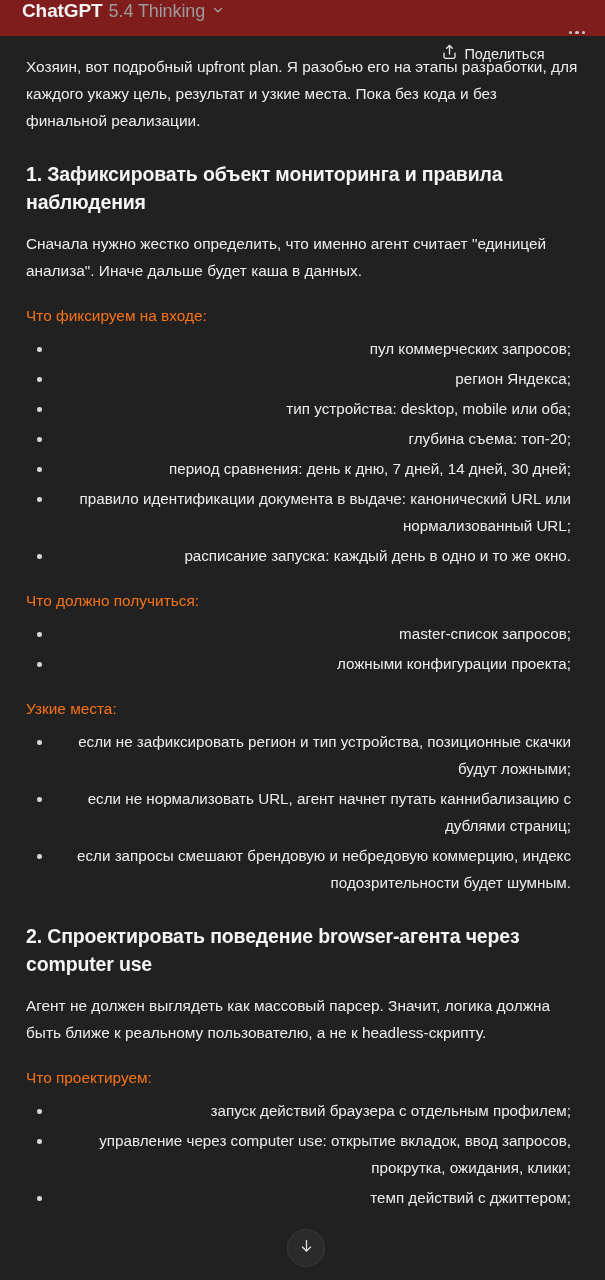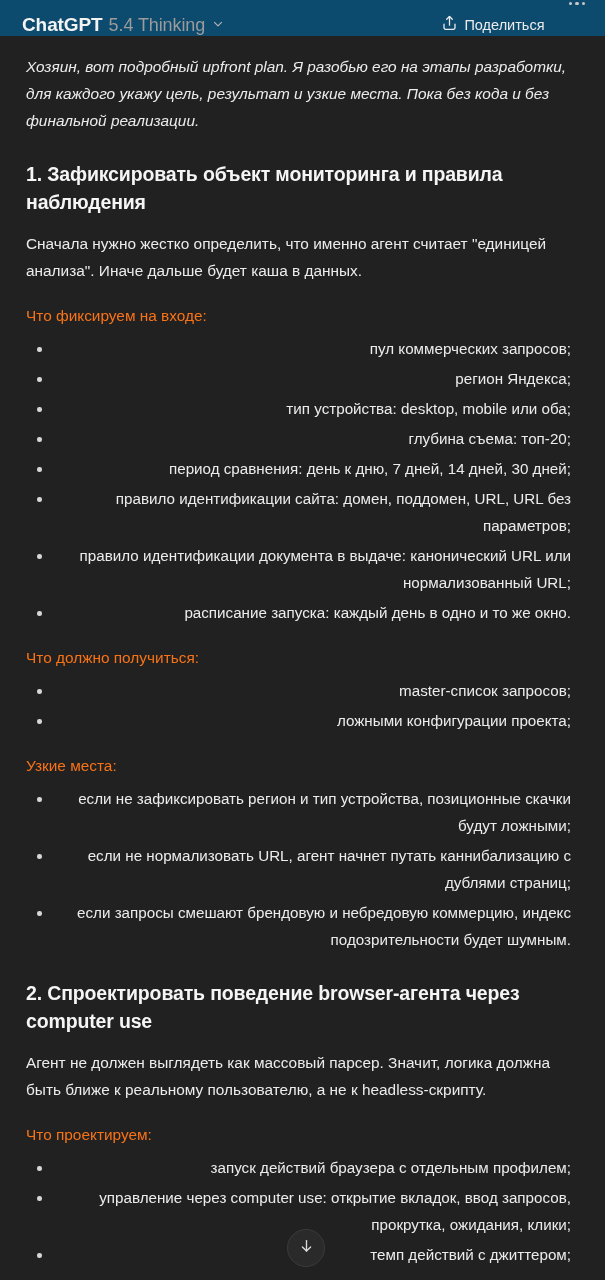--- a/index.html
+++ b/index.html
@@ -16,23 +16,23 @@
     color: #ececec;
     -webkit-font-smoothing: antialiased;
   }
 
   
   .app-header {
     position: absolute;
     top: 0; left: 0;
     width: 605px;
     height: 36px;
-    background: #0c4a6e;
-    display: flex;
-    align-items: flex-end;
+    background: #7f1d1d;
+    display: flex;
+    align-items: flex-start;
     padding: 0 12px 0 22px;
     z-index: 20;
   }
 
   .title-group {
     display: flex;
     align-items: baseline;
     gap: 6px;
     cursor: pointer;
   }
@@ -128,21 +128,21 @@
   }
 
   p.para {
     font-size: 15.4px;
     line-height: 27px;
     color: #ececec;
     margin: 14px 0 0 0;
     max-width: 556px;
   }
 
-  p.para:first-child { margin-top: 12px; font-style: italic; }
+  p.para:first-child { margin-top: 12px; }
 
   h2.section {
     font-size: 19.5px;
     font-weight: bold;
     color: #f5f5f5;
     line-height: 28px;
     margin: 26px 0 6px 0;
     letter-spacing: -0.15px;
   }
 
@@ -244,21 +244,20 @@
   <h2 class="section">1. Зафиксировать объект мониторинга и правила наблюдения</h2>
   <p class="para">Сначала нужно жестко определить, что именно агент считает "единицей анализа". Иначе дальше будет каша в данных.</p>
 
   <p class="lead-in">Что фиксируем на входе:</p>
   <ul class="bullets">
     <li>пул коммерческих запросов;</li>
     <li>регион Яндекса;</li>
     <li>тип устройства: desktop, mobile или оба;</li>
     <li>глубина съема: топ-20;</li>
     <li>период сравнения: день к дню, 7 дней, 14 дней, 30 дней;</li>
-    <li>правило идентификации сайта: домен, поддомен, URL, URL без параметров;</li>
     <li>правило идентификации документа в выдаче: канонический URL или нормализованный URL;</li>
     <li>расписание запуска: каждый день в одно и то же окно.</li>
   </ul>
 
   <p class="lead-in">Что должно получиться:</p>
   <ul class="bullets">
     <li>master-список запросов;</li>
     <li>ложными конфигурации проекта;</li>
   </ul>
 

